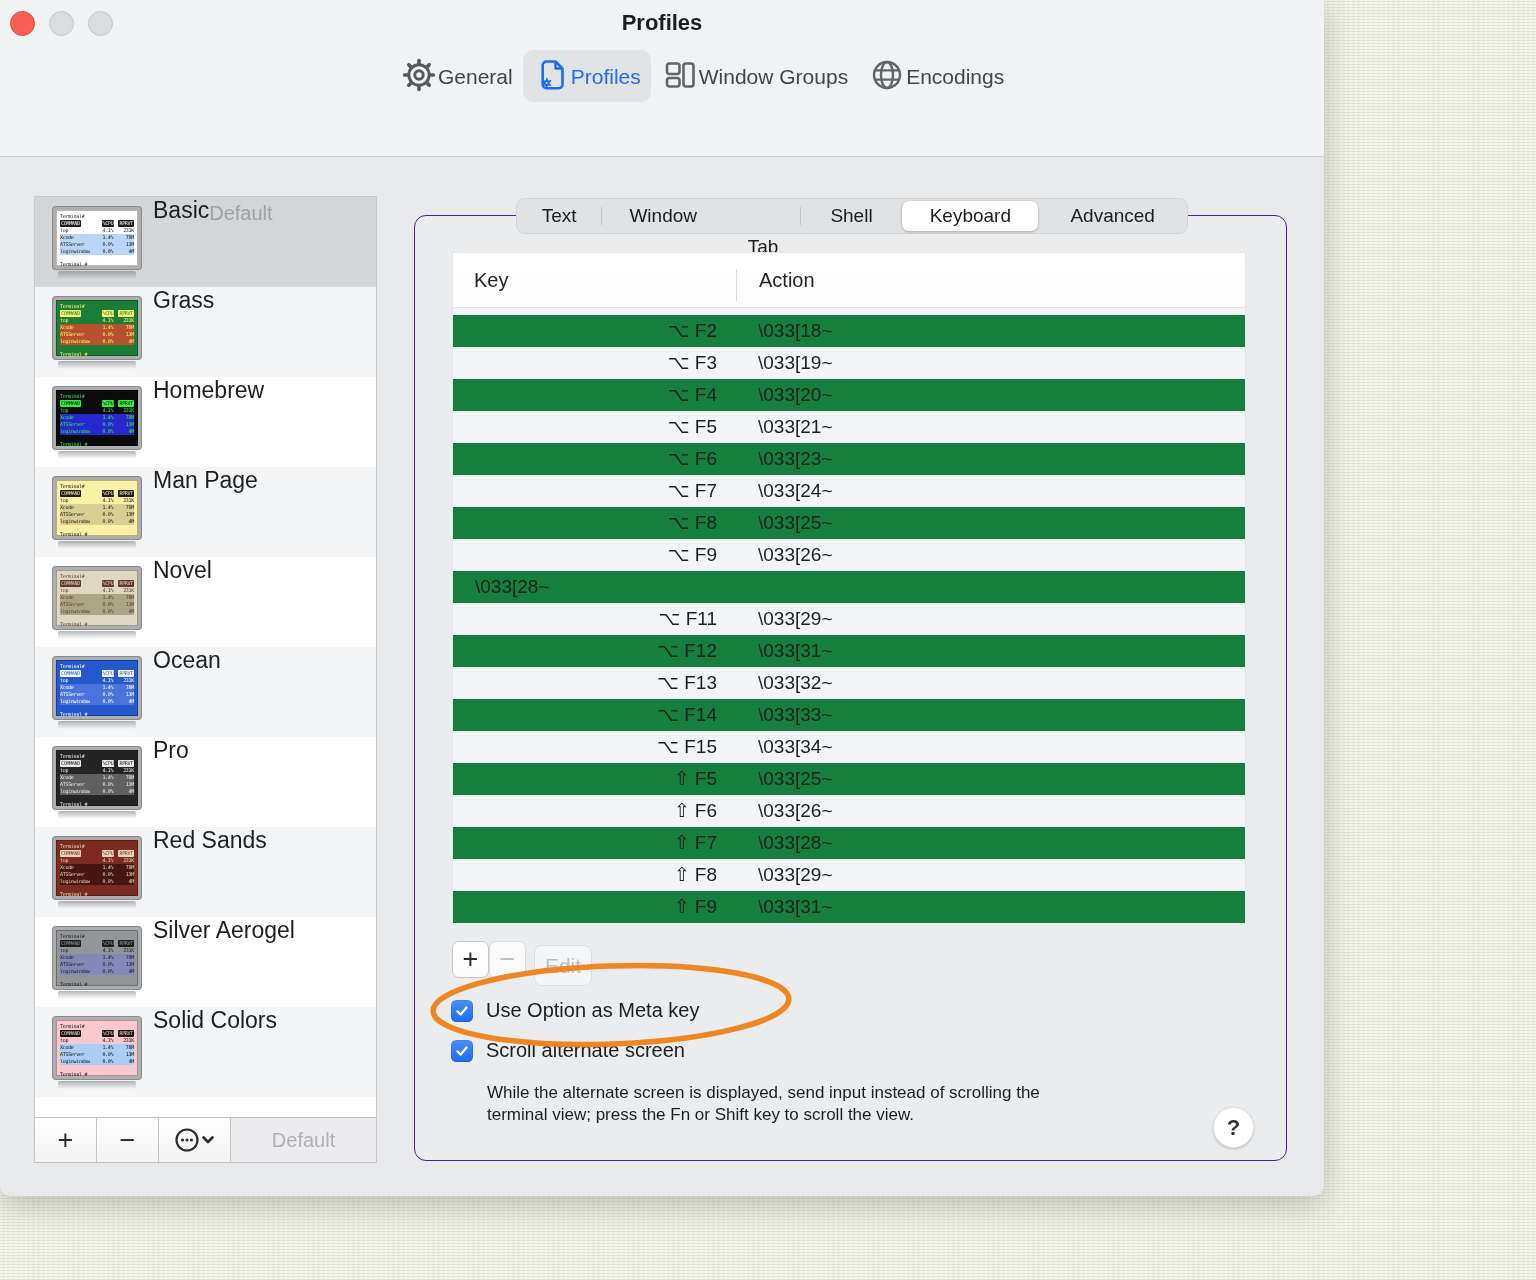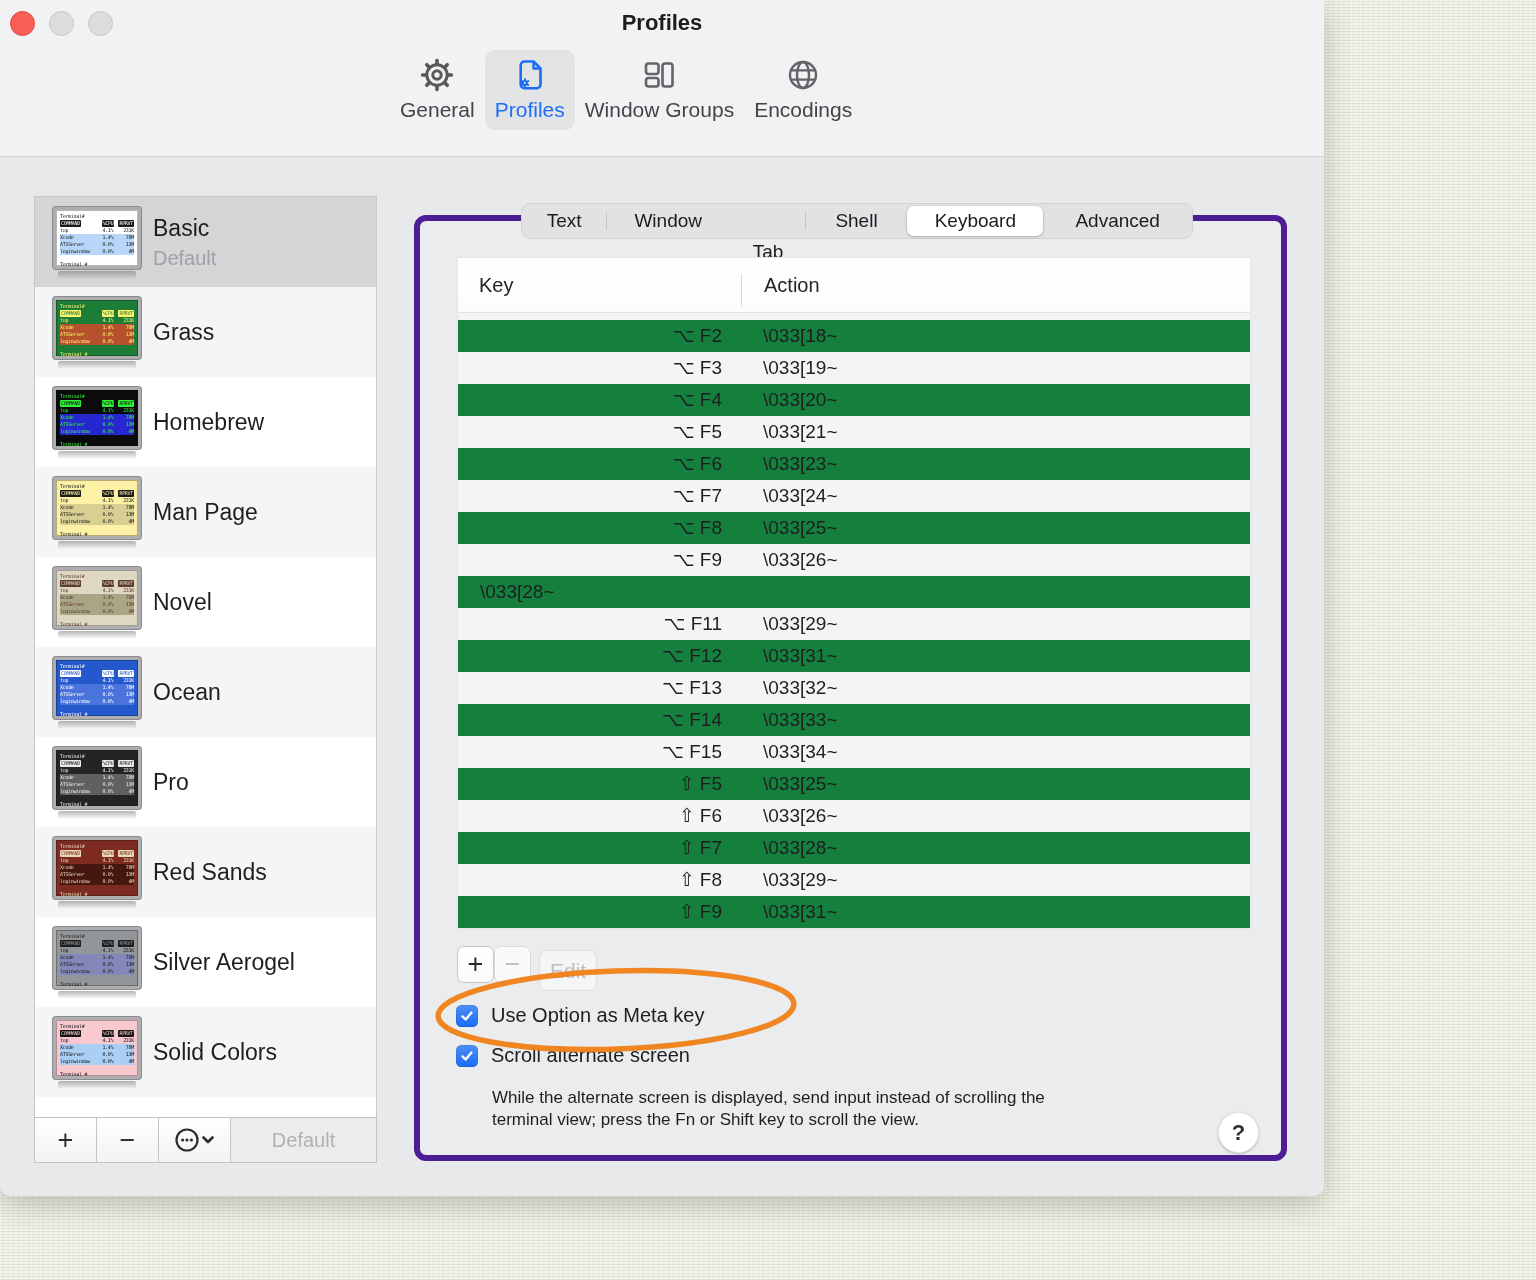--- a/index.html
+++ b/index.html
@@ -17,21 +17,21 @@
     box-shadow:0 8px 30px rgba(0,0,0,.22);
   }
   
   .titlebar{position:absolute;left:0;top:0;width:100%;height:156px;background:#f0f2f3;border-bottom:1px solid #d1d2d4;}
   .title{position:absolute;left:0;top:10px;width:100%;text-align:center;font-size:22px;font-weight:700;color:#1c1d1f;}
   .tlight{position:absolute;top:11px;width:25px;height:25px;border-radius:50%;}
   .tl-close{left:10px;background:#f95f57;border:1px solid #df4a42;box-sizing:border-box;}
   .tl-min{left:49px;background:#dadcdd;border:1px solid #c5c7c9;box-sizing:border-box;}
   .tl-max{left:88px;background:#dadcdd;border:1px solid #c5c7c9;box-sizing:border-box;}
   .tb-items{position:absolute;left:390px;top:50px;display:flex;align-items:flex-start;}
-  .tb-item{position:relative;display:flex;flex-direction:column;align-items:center;padding:6px 10px 8px;border-radius:10px;}
+  .tb-item{position:relative;display:flex;flex-direction:row;align-items:center;padding:6px 10px 8px;border-radius:10px;}
   .tb-item.sel{background:#e1e3e5;}
   .tb-item .ic{width:38px;height:38px;display:flex;align-items:center;justify-content:center;}
   .tb-item .lbl{margin-top:4px;font-size:21px;color:#434548;white-space:nowrap;}
   .tb-item.sel .lbl{color:#1e6ef6;}
   
   .sidebar{position:absolute;left:34px;top:196px;width:343px;height:967px;background:#fff;border:1px solid #c8c9cb;box-sizing:border-box;}
   .plist{position:absolute;left:0;top:0;right:0;height:920px;overflow:hidden;}
   .p-row{position:relative;height:90px;display:flex;align-items:center;}
   .p-row.alt{background:#f4f5f6;}
   .p-row.sel{background:#d4d5d7;}
@@ -41,32 +41,32 @@
          background:var(--tbg);padding:3px 4px;overflow:hidden;}
   .t-line{display:flex;font-family:"DejaVu Sans Mono",monospace;font-size:5px;line-height:7px;color:var(--tfg);letter-spacing:-.3px;white-space:nowrap;}
   .t-line .pn{flex:1;overflow:hidden;}
   .t-line .pc{width:24%;text-align:right;}
   .t-line .pm{width:28%;text-align:right;}
   .t-line.hl{background:var(--thl);}
   .t-badge{background:var(--tfg);color:var(--tbg);border-radius:1px;padding:0 1px;}
   .t-foot{margin-top:6px;}
   .reflection{height:8px;margin:2px 5px 0;border-radius:2px;
     background:linear-gradient(to bottom, rgba(105,107,110,.5), rgba(105,107,110,0));}
-  .p-labels{position:absolute;left:118px;top:0;height:100%;display:flex;flex-direction:column;justify-content:center;}
+  .p-labels{position:absolute;left:118px;top:0;height:100%;display:flex;flex-direction:row;justify-content:center;}
   .p-name{font-size:23px;color:#1d1e20;}
   .p-sub{font-size:20px;color:#9fa1a4;margin-top:5px;}
   .s-toolbar{position:absolute;left:-1px;right:-1px;bottom:-1px;height:46px;display:flex;
     border:1px solid #c3c4c6;box-sizing:border-box;background:linear-gradient(#fefefe,#f2f2f3);}
   .s-btn{border-right:1px solid #c3c4c6;display:flex;align-items:center;justify-content:center;
     font-size:27px;color:#2a2b2d;background:linear-gradient(#fefefe,#f3f3f4);}
   .s-btn.b-add{width:61px;} .s-btn.b-rem{width:61px;} .s-btn.b-more{width:71px;}
   .s-default{flex:1;display:flex;align-items:center;justify-content:center;font-size:20px;color:#b0b1b3;background:#ececee;}
   
   .panel{position:absolute;left:414px;top:215px;width:873px;height:946px;background:#eaeced;
-    border:6px solid #4c1d95;border-radius:12px;box-sizing:border-box;}
+    border:1px solid #4c1d95;border-radius:12px;box-sizing:border-box;}
   .segctl{position:absolute;left:101px;top:-18px;width:672px;height:36px;display:flex;
     background:#e0e2e4;border:1px solid #d2d3d5;border-radius:9px;box-sizing:border-box;}
   .seg{position:relative;display:flex;align-items:center;justify-content:center;font-size:19px;color:#1b1c1e;}
   .seg::before{content:"";position:absolute;left:-0.5px;top:8px;bottom:8px;width:1px;background:#c3c4c6;}
   .seg:first-child::before,.seg.nodiv::before{display:none;}
   .seg.sel{background:#fff;border-radius:7px;margin:2px 0;box-shadow:0 1px 3px rgba(0,0,0,.22),0 0 0 0.5px rgba(0,0,0,.05);}
   
   .ktable{position:absolute;left:37px;top:36px;width:794px;height:672px;background:#15803d;border:1px solid #e4e5e6;box-sizing:border-box;}
   .thead{position:relative;height:54px;border-bottom:1px solid #e0e1e3;background:linear-gradient(#ffffff,#fcfcfd);}
   .th-key{position:absolute;left:21px;top:0;line-height:54px;font-size:20px;color:#232426;}

